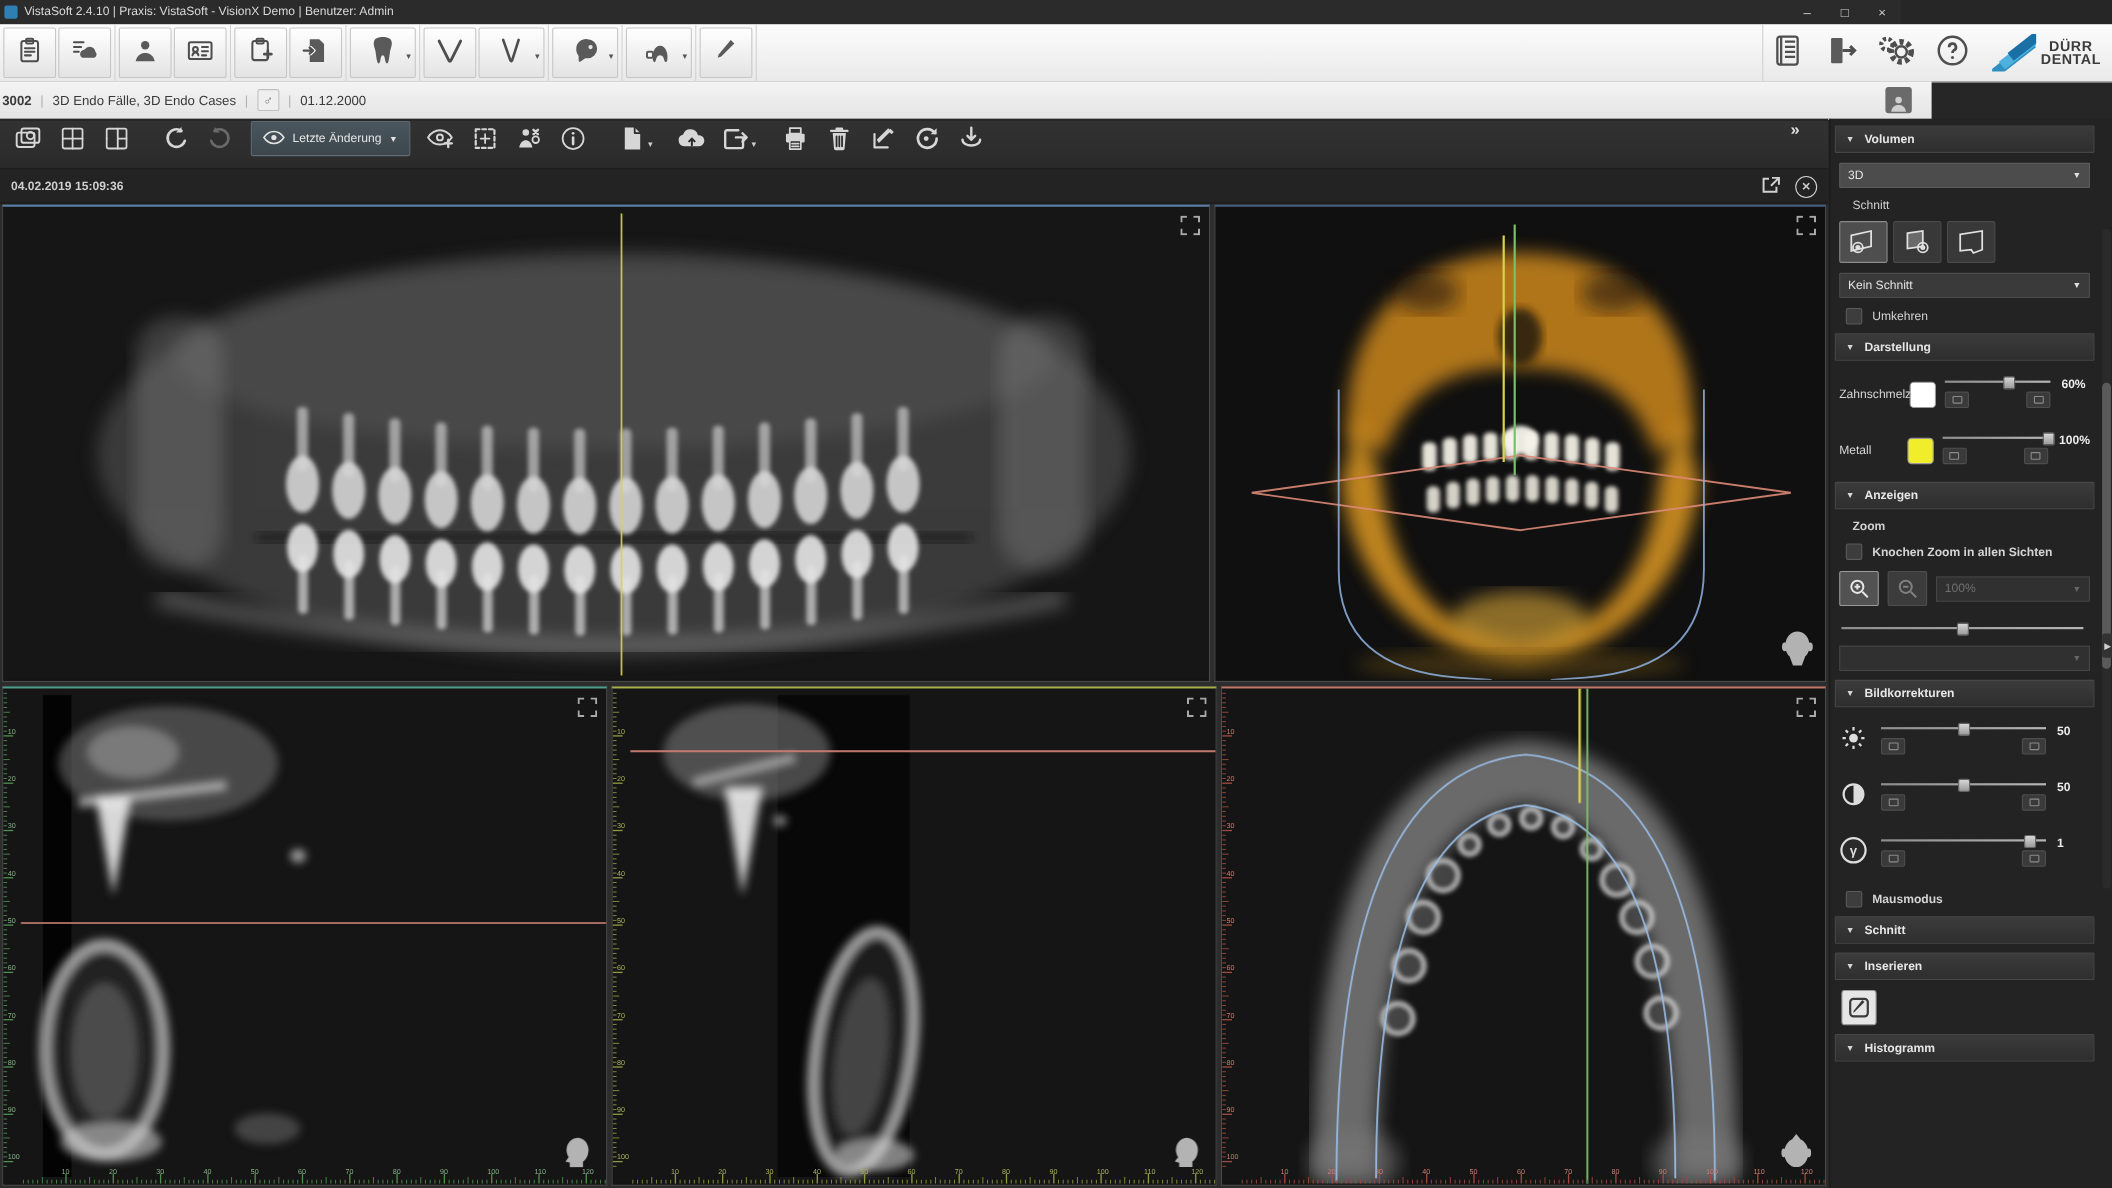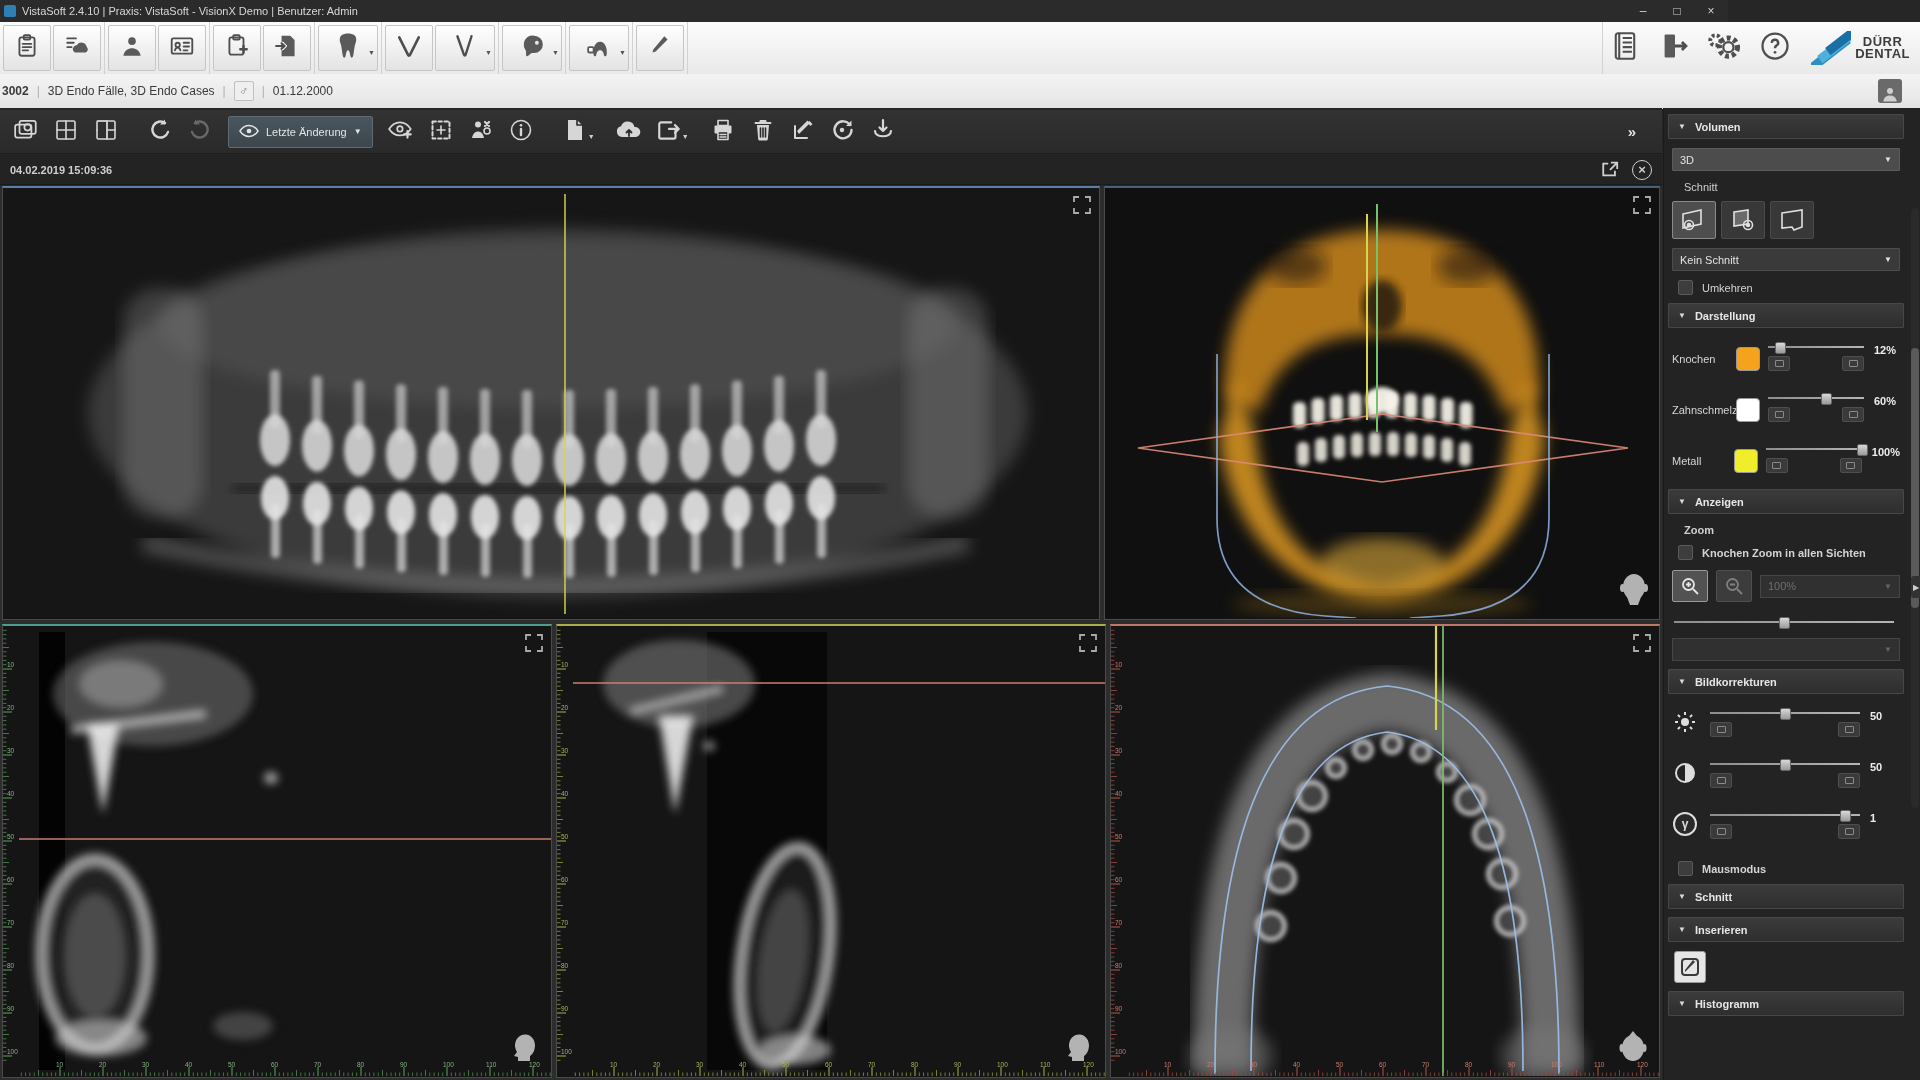--- a/index.html
+++ b/index.html
@@ -20,30 +20,30 @@
   .tb-caret{position:absolute;right:2px;bottom:14px;font-size:7px;color:#555;}
   .tb-wide{width:58px;}
   .tbright{margin-left:auto;display:flex;align-items:center;gap:6px;padding-right:10px;border-left:1px solid #d2d2d2;height:100%;}
   .flat-btn{width:44px;height:44px;display:flex;align-items:center;justify-content:center;}
   .flat-btn svg{stroke:#4e4e4e;fill:none;stroke-width:1.8;}
   .brand{display:flex;align-items:center;gap:4px;margin-left:8px;}
   .brand-stripes{width:40px;height:34px;position:relative;overflow:hidden;}
   .stripe{position:absolute;width:46px;height:9px;transform:rotate(-38deg);}
   .brand-text{font-size:13px;font-weight:bold;color:#3c3c3c;line-height:12px;letter-spacing:.5px;text-align:center;}
   
-  .patientbar{position:absolute;left:0;top:74px;width:1920px;height:34px;background:linear-gradient(#f4f4f4,#e4e4e4);
+  .patientbar{position:absolute;left:0;top:74px;width:1756px;height:34px;background:linear-gradient(#f4f4f4,#e4e4e4);
     border-bottom:1px solid #cfcfcf;display:flex;align-items:center;font-size:12px;color:#3a3a3a;}
   .pb-sep{color:#b0b0b0;margin:0 8px;}
   .pb-id{font-weight:bold;margin-left:2px;}
   .pb-gender{border:1px solid #c0c0c0;border-radius:2px;width:18px;height:18px;display:flex;align-items:center;justify-content:center;color:#777;font-size:12px;background:#efefef;}
   .pb-avatar{margin-left:auto;margin-right:18px;width:24px;height:24px;border-radius:3px;background:#6a6a6a;display:flex;align-items:end;justify-content:center;overflow:hidden;}
   
   .viewer{position:absolute;left:0;top:108px;width:1662px;height:972px;background:#262626;}
   .vtoolbar{position:absolute;left:0;top:2px;width:100%;height:44px;background:linear-gradient(#323232,#2a2a2a);
-    border-bottom:1px solid #1c1c1c;display:flex;align-items:center;padding-left:6px;box-sizing:border-box;}
+    border-bottom:1px solid #1c1c1c;display:flex;padding-left:6px;box-sizing:border-box;}
   .vtb-btn{width:40px;height:36px;display:flex;align-items:center;justify-content:center;position:relative;border-radius:2px;}
   .vtb-btn svg{stroke:#d6d6d6;fill:none;stroke-width:1.6;stroke-linecap:round;stroke-linejoin:round;}
   .vtb-dim svg{opacity:.35;}
   .vtb-caret{position:absolute;right:0px;bottom:10px;font-size:7px;color:#cfcfcf;}
   .vtb-sep{width:14px;}
   .histdrop{height:30px;background:linear-gradient(#4a565e,#3c464c);border:1px solid #5d6b74;border-radius:2px;
     display:flex;align-items:center;gap:7px;padding:0 10px;color:#e4e4e4;font-size:11px;margin:0 8px;}
   .histdrop svg{stroke:#e4e4e4;fill:none;stroke-width:1.5;}
   .vtb-overflow{margin-left:auto;margin-right:26px;color:#e0e0e0;font-size:15px;font-weight:bold;}
   .statusbar{position:absolute;left:0;top:47px;width:100%;height:30px;background:#232323;display:flex;align-items:center;
@@ -1445,35 +1445,20 @@
       <div class="chk"></div>
       <span>Umkehren</span>
     </div>
 
     <div class="sechdr">
       <span class="arr">▼</span>
       <span>Darstellung</span>
     </div>
 
     <div class="srow">
-      <span class="rlabel">Knochen</span>
-      <div class="swatch" style="background:#f5a31d"></div>
-      <div class="sctl">
-        <div class="slider">
-            <div class="track"></div>
-            <div class="thumb" style="left: 12%;"></div>
-          </div>
-        <div class="minirow">
-            <div class="mini"></div>
-            <div class="mini"></div>
-          </div>
-      </div>
-      <span class="sval">12%</span>
-    </div>
-    <div class="srow">
       <span class="rlabel">Zahnschmelz</span>
       <div class="swatch" style="background:#ffffff"></div>
       <div class="sctl">
         <div class="slider">
             <div class="track"></div>
             <div class="thumb" style="left: 60%;"></div>
           </div>
         <div class="minirow">
             <div class="mini"></div>
             <div class="mini"></div>

